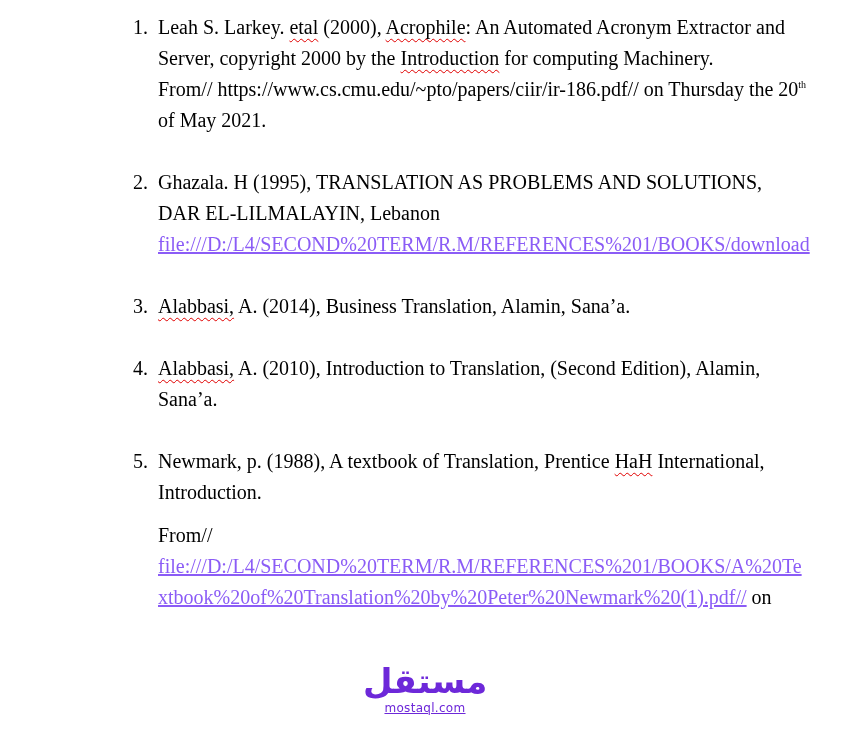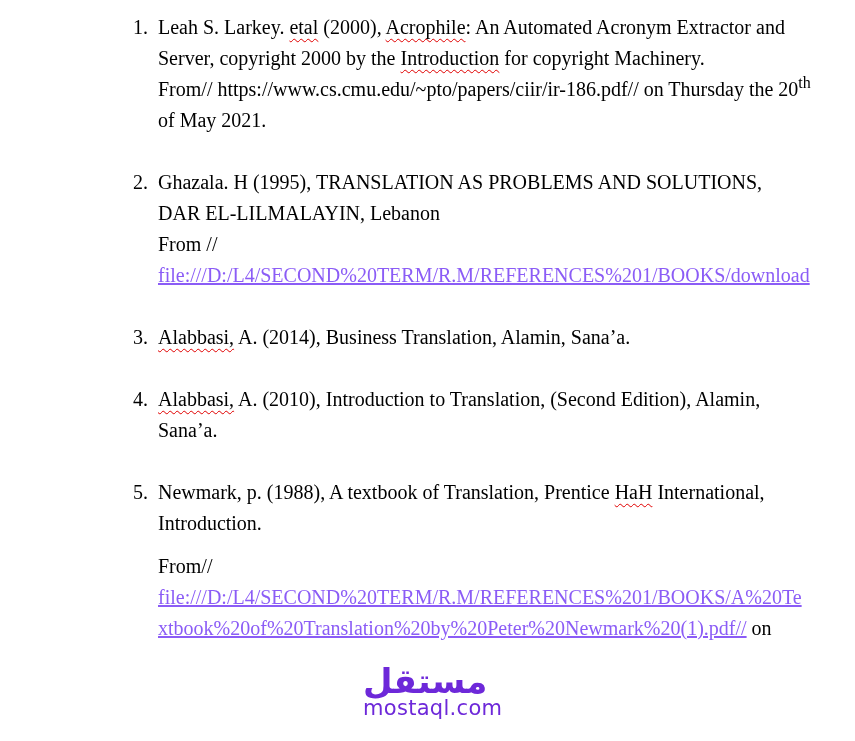--- a/index.html
+++ b/index.html
@@ -27,21 +27,21 @@
   .seg { white-space: pre; }
   .misspell {
     text-decoration-line: underline;
     text-decoration-style: wavy;
     text-decoration-color: #e00000;
     text-decoration-thickness: 1px;
     text-underline-offset: 4px;
   }
   .sup {
     vertical-align: super;
-    font-size: 16px;
+    font-size: 10px;
     line-height: 0;
   }
   .link {
     color: #8b5cf6;
     text-decoration: underline;
     cursor: pointer;
   }
   .watermark {
     position: absolute;
     left: 363px; top: 662px;
@@ -50,45 +50,45 @@
     color: #6d28d9;
     font-family: "DejaVu Sans", sans-serif;
     user-select: none;
   }
   .wm-logo {
     font-size: 34px;
     font-weight: bold;
     line-height: 38px;
   }
   .wm-domain {
-    font-size: 21px;
+    font-size: 12px;
     line-height: 17px;
     letter-spacing: 0.3px;
+    text-decoration: underline;
   }
 </style>
 </head>
 <body>
 
 <div class="doc">
   <div id="refs">
       <div class="ref">
         <div class="ref-num">1.</div>
         <div class="ref-body">
           <div class="line"><span class="seg">Leah S. Larkey. </span><span class="seg misspell">etal</span><span class="seg"> (2000), </span><span class="seg misspell">Acrophile</span><span class="seg">: An Automated Acronym Extractor and</span></div>
-          <div class="line"><span class="seg">Server, copyright 2000 by the </span><span class="seg misspell">Introduction</span><span class="seg"> for copyright Machinery.</span></div>
+          <div class="line"><span class="seg">Server, copyright 2000 by the </span><span class="seg misspell">Introduction</span><span class="seg"> for computing Machinery.</span></div>
           <div class="line"><span class="seg">From// https://www.cs.cmu.edu/~pto/papers/ciir/ir-186.pdf// on Thursday the 20</span><span class="seg sup">th</span></div>
           <div class="line"><span class="seg">of May 2021.</span></div>
         </div>
       </div>
       <div class="ref">
         <div class="ref-num">2.</div>
         <div class="ref-body">
           <div class="line"><span class="seg">Ghazala. H (1995), TRANSLATION AS PROBLEMS AND SOLUTIONS,</span></div>
           <div class="line"><span class="seg">DAR EL-LILMALAYIN, Lebanon</span></div>
-          <div class="line"><span class="seg">From //</span></div>
           <div class="line"><span class="seg link">file:///D:/L4/SECOND%20TERM/R.M/REFERENCES%201/BOOKS/download</span></div>
         </div>
       </div>
       <div class="ref">
         <div class="ref-num">3.</div>
         <div class="ref-body">
           <div class="line"><span class="seg misspell">Alabbasi,</span><span class="seg"> A. (2014), Business Translation, Alamin, Sana’a.</span></div>
         </div>
       </div>
       <div class="ref">

